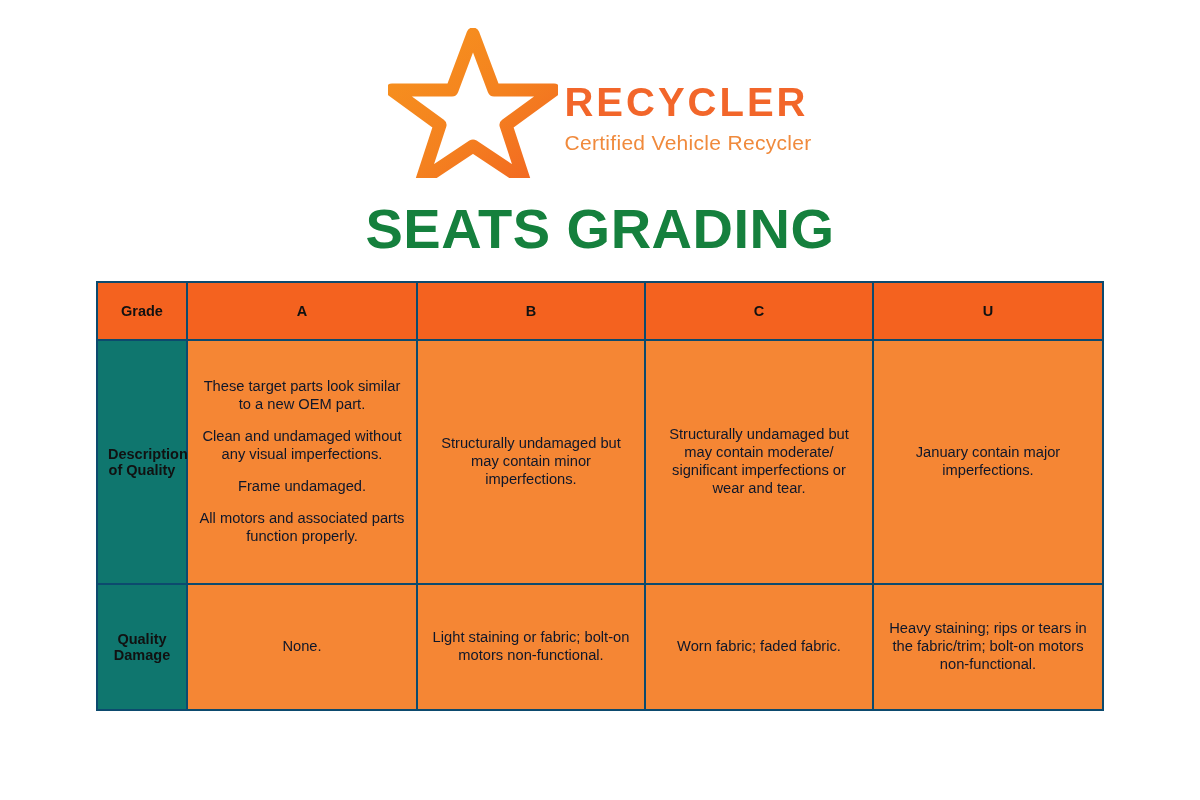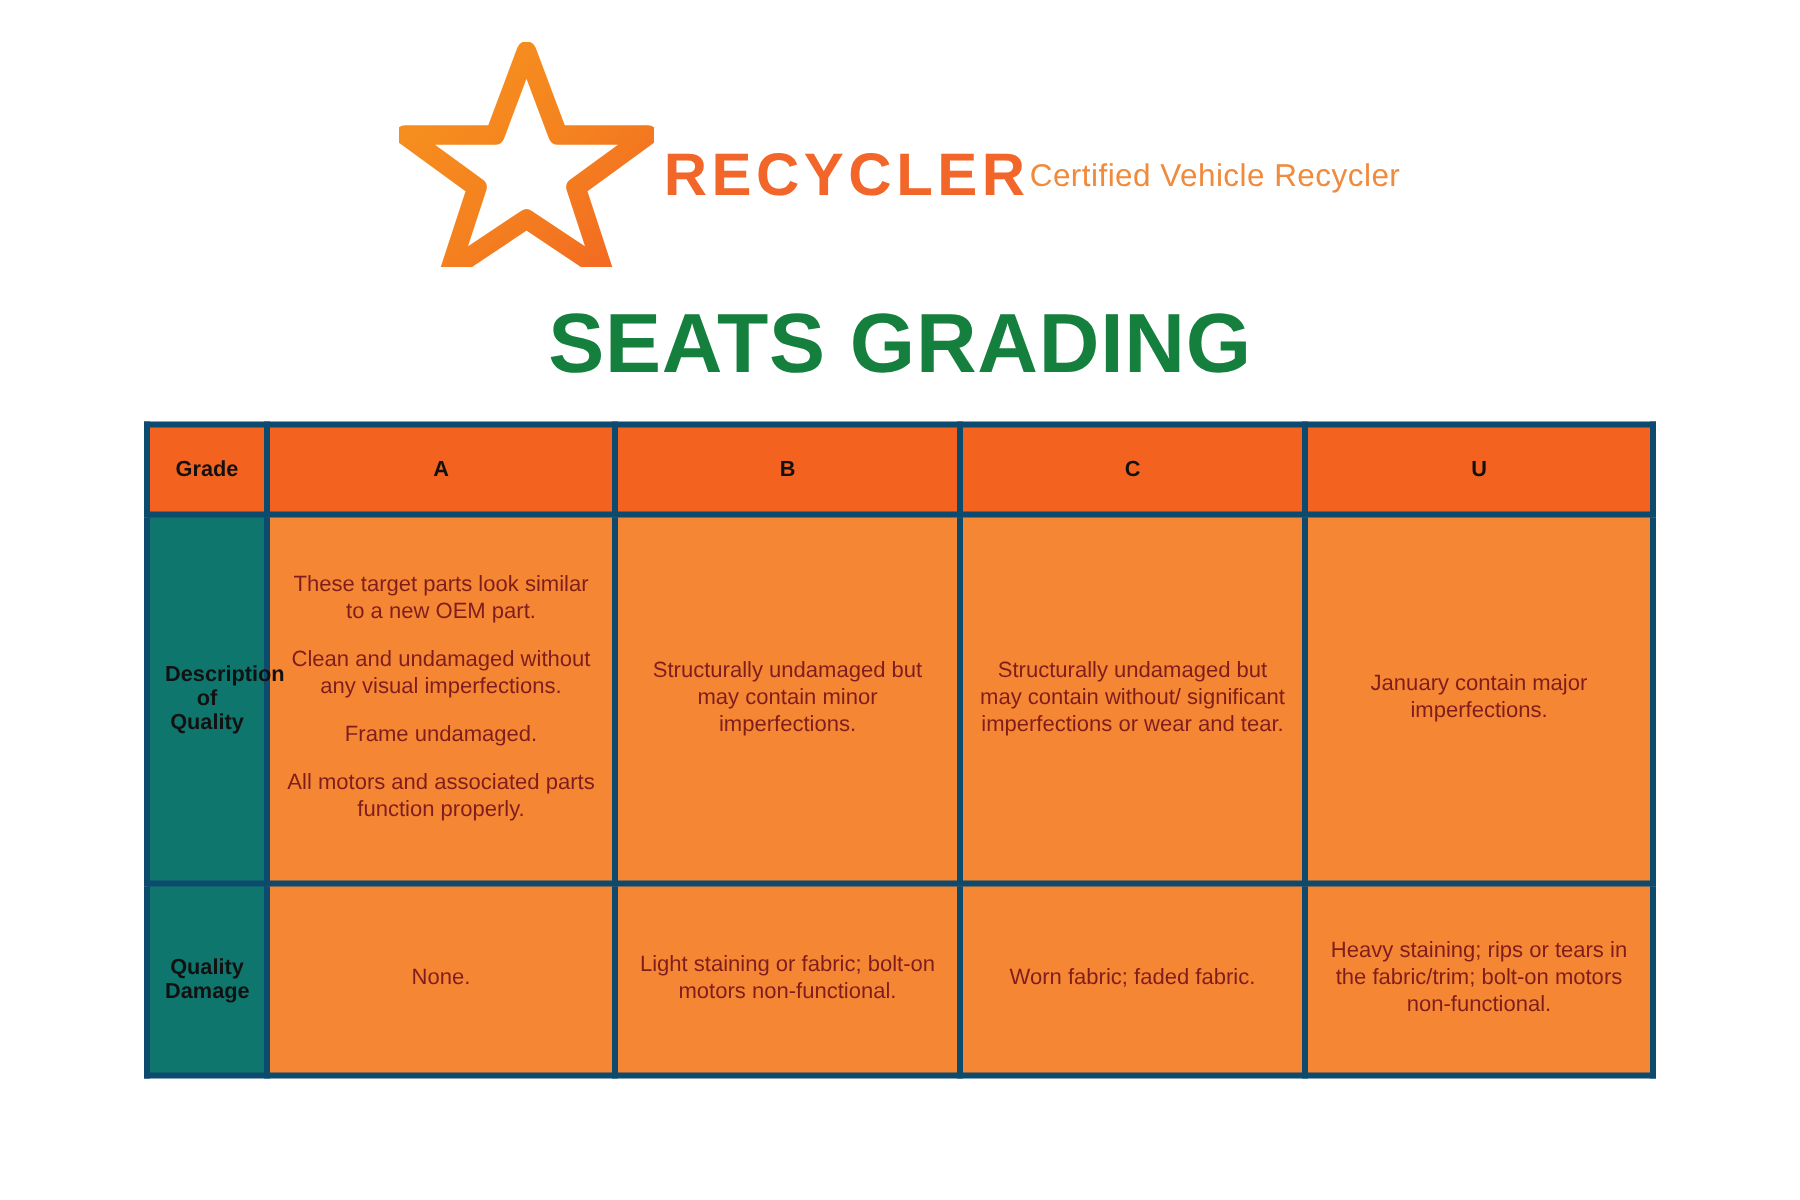--- a/index.html
+++ b/index.html
@@ -36,20 +36,21 @@
     align-items: center;
     gap: 6px;
   }
   .logo-star {
     width: 170px;
     height: 150px;
     display: block;
   }
   .logo-text {
     display: flex;
+    flex-direction: column;
     justify-content: center;
     padding-top: 28px;
   }
   .logo-title {
     font-size: 40px;
     font-weight: bold;
     letter-spacing: 3px;
     color: #f2662a;
     line-height: 1;
     font-family: "Liberation Sans", sans-serif;
@@ -79,21 +80,21 @@
   
   .grade-table {
     position: absolute;
     top: 281px;
     left: 96px;
     width: 1008px;
     border-collapse: collapse;
     table-layout: fixed;
   }
   .grade-table td, .grade-table th {
-    border: 4px solid #0c4a6e;
+    border: 2px solid #0c4a6e;
     vertical-align: middle;
     text-align: center;
     padding: 6px 10px;
   }
   thead th {
     background: #f4621f;
     color: #111111;
     font-size: 14.5px;
     font-weight: bold;
     height: 44px;
@@ -101,21 +102,21 @@
   }
   td.rowhead {
     background: #0f766e;
     color: #111111;
     font-size: 14.5px;
     font-weight: bold;
     width: 178px;
   }
   td.cell {
     background: #f58634;
-    color: #7f1d1d;
+    color: #0f172a;
     font-size: 14.7px;
     line-height: 1.22;
   }
   .row-desc td { height: 230px; }
   .row-dmg td { height: 112px; }
   .cell p {
     margin: 0 0 14px 0;
   }
   .cell p:last-child {
     margin-bottom: 0;
@@ -168,21 +169,21 @@
         <td class="cell">
           <p>These target parts look similar to a new OEM part.</p>
           <p>Clean and undamaged without any visual imperfections.</p>
           <p>Frame undamaged.</p>
           <p>All motors and associated parts function properly.</p>
         </td>
         <td class="cell">
           <p>Structurally undamaged but may contain minor imperfections.</p>
         </td>
         <td class="cell">
-          <p>Structurally undamaged but may contain without/ significant imperfections or wear and tear.</p>
+          <p>Structurally undamaged but may contain moderate/ significant imperfections or wear and tear.</p>
         </td>
         <td class="cell">
           <p>January contain major imperfections.</p>
         </td>
       </tr>
       <tr class="row-dmg">
         <td class="rowhead">Quality Damage</td>
         <td class="cell">
           <p>None.</p>
         </td>

